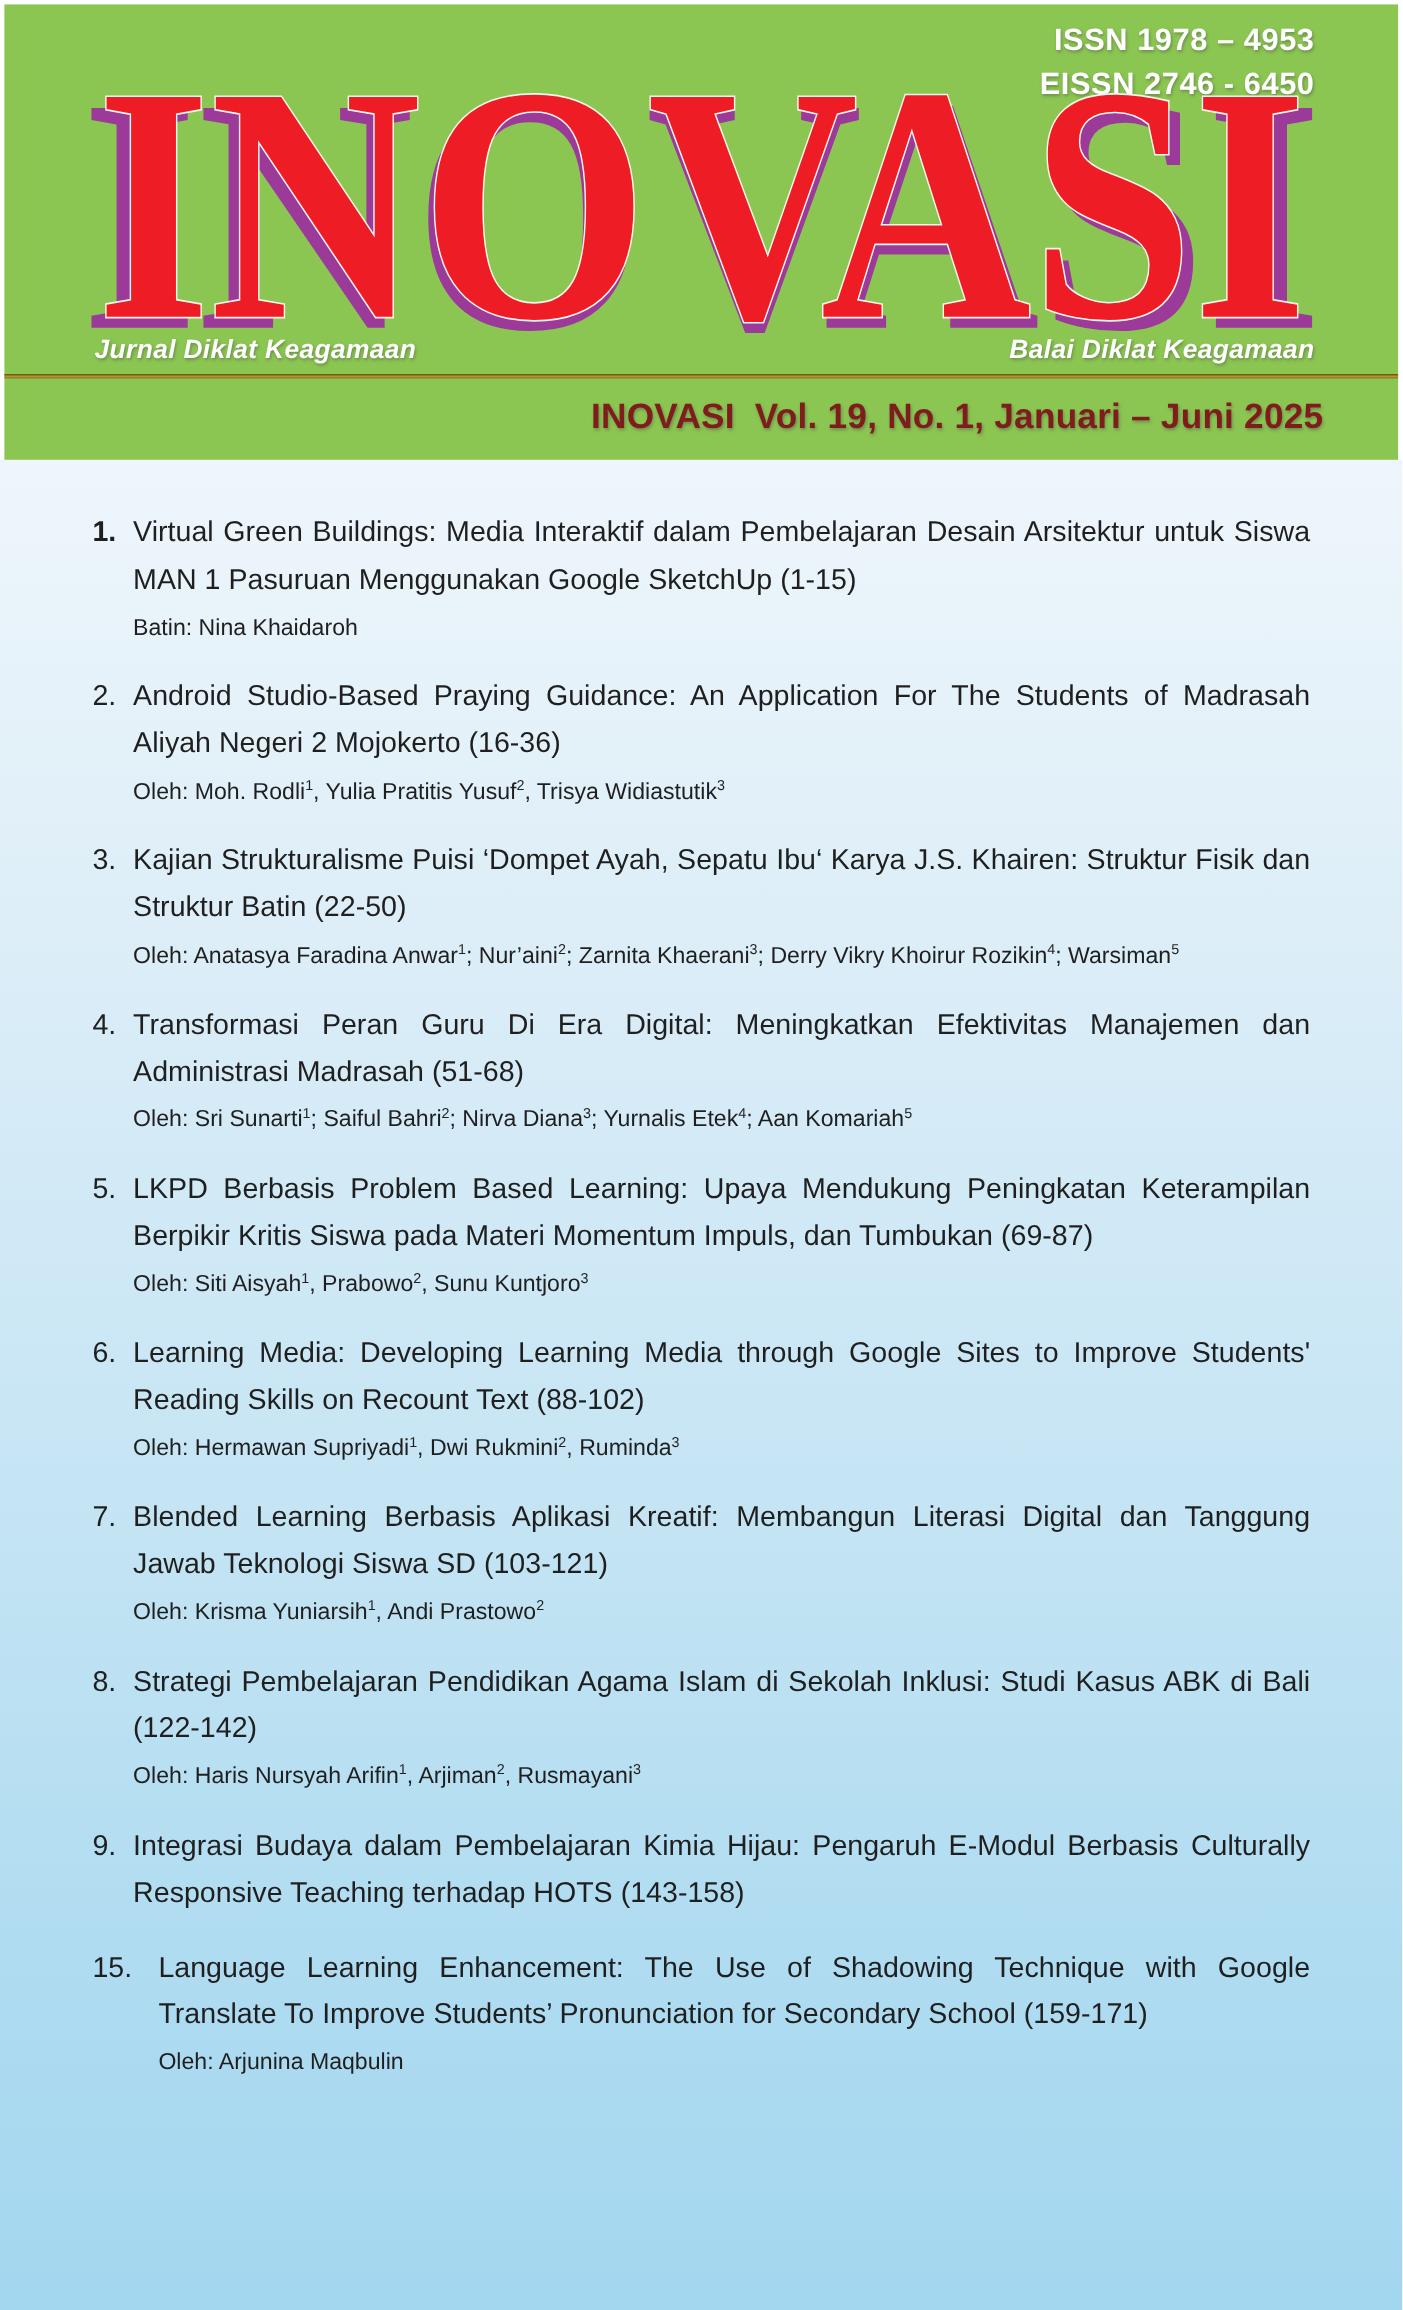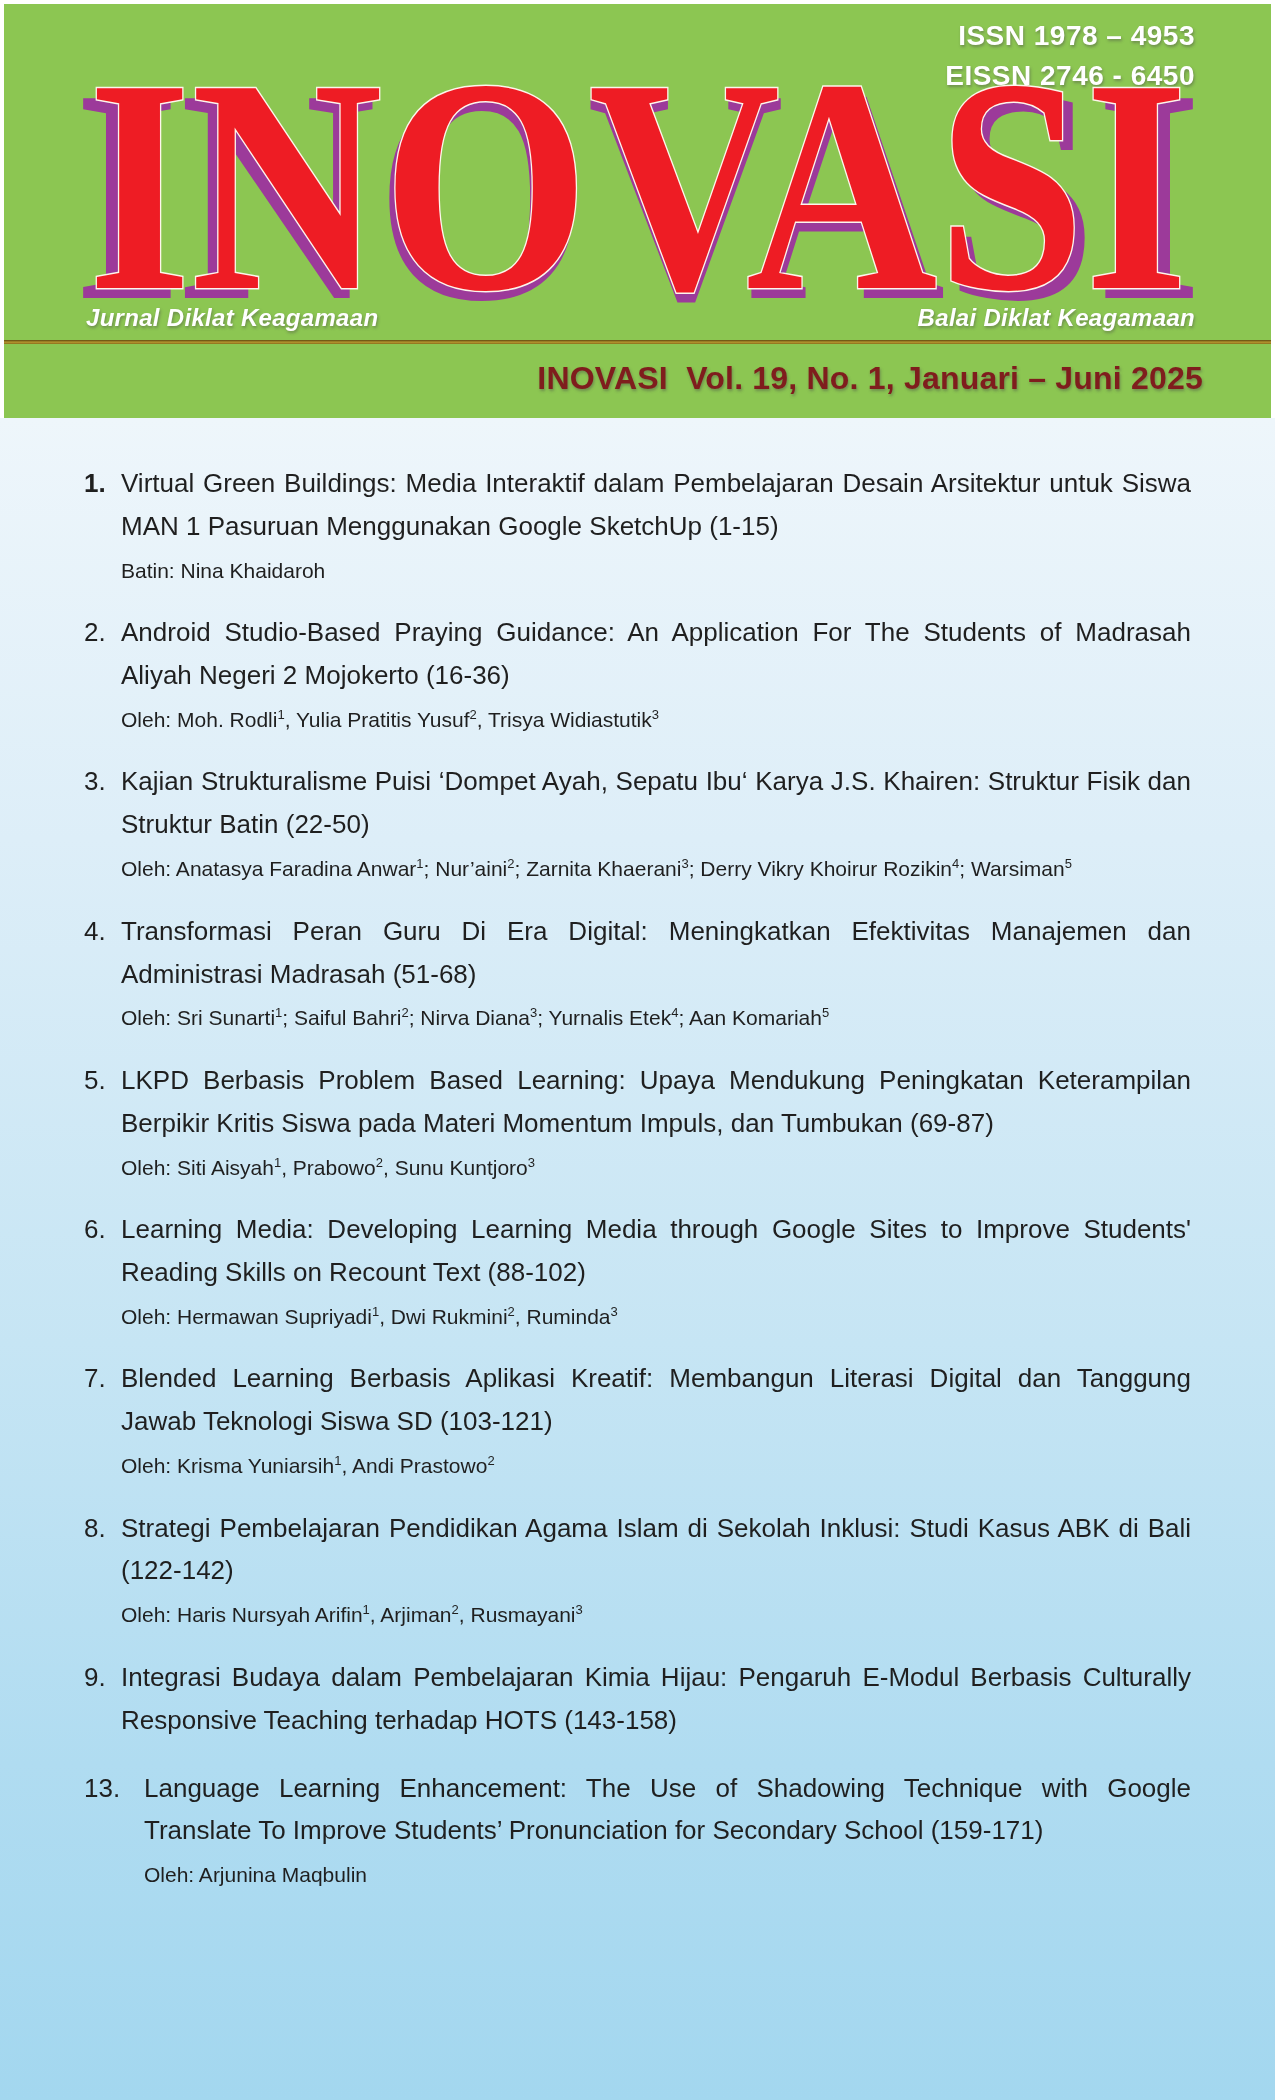--- a/index.html
+++ b/index.html
@@ -193,19 +193,19 @@
         <div class="item-authors">Oleh: Haris Nursyah Arifin<sup>1</sup>, Arjiman<sup>2</sup>, Rusmayani<sup>3</sup></div>
       </div>
     </div>
     <div class="toc-item">
       <span class="num">9.</span>
       <div class="item-body">
         <div class="item-title">Integrasi Budaya dalam Pembelajaran Kimia Hijau: Pengaruh E-Modul Berbasis Culturally Responsive Teaching terhadap HOTS (143-158)</div>
       </div>
     </div>
     <div class="toc-item">
-      <span class="num">13.</span>
+      <span class="num">15.</span>
       <div class="item-body">
         <div class="item-title">Language Learning Enhancement: The Use of Shadowing Technique with Google Translate To Improve Students’ Pronunciation for Secondary School (159-171)</div>
         <div class="item-authors">Oleh: Arjunina Maqbulin</div>
       </div>
     </div>
   </div>
 
 </body></html>

